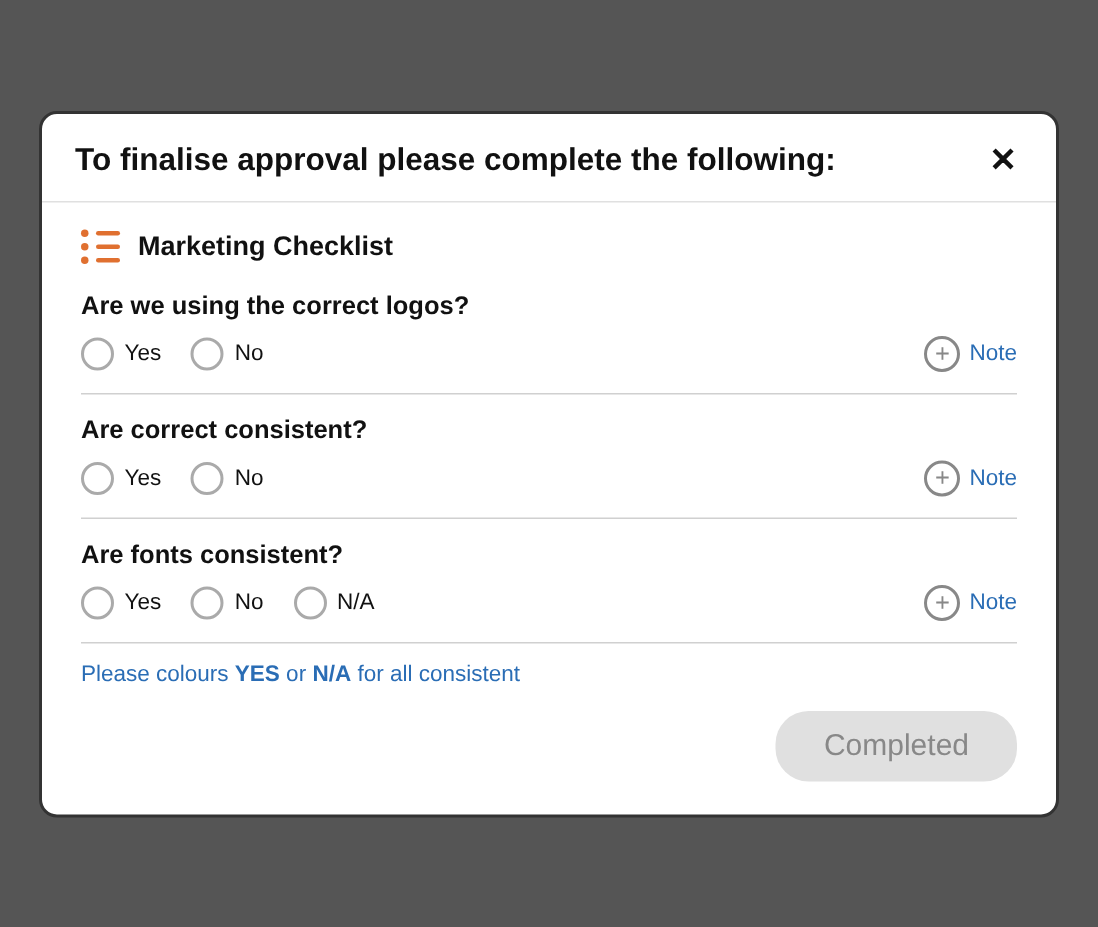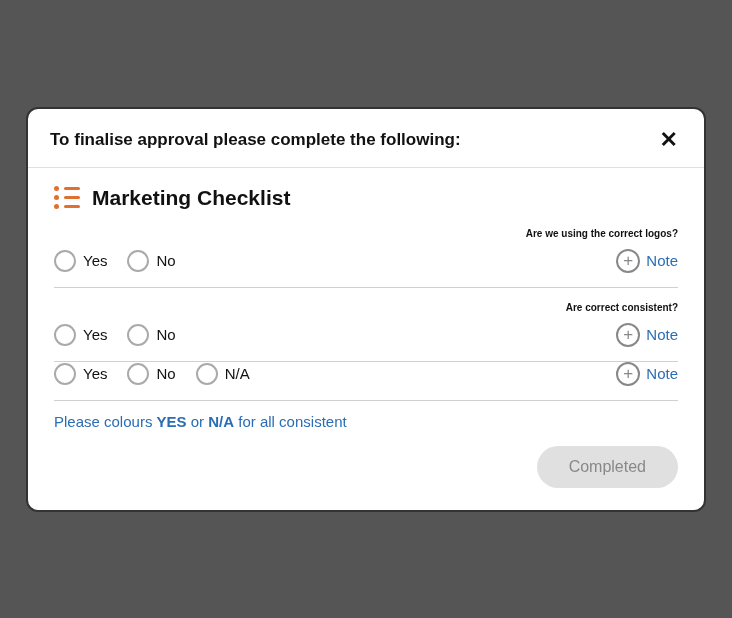--- a/index.html
+++ b/index.html
@@ -25,21 +25,21 @@
 
     .modal-header {
       display: flex;
       align-items: center;
       justify-content: space-between;
       padding: 18px 22px 14px 22px;
       border-bottom: 1px solid #e0e0e0;
     }
 
     .modal-title {
-      font-size: 17px;
+      font-size: 21px;
       font-weight: 700;
       color: #111;
     }
 
     .close-btn {
       background: none;
       border: none;
       cursor: pointer;
       font-size: 22px;
       font-weight: 700;
@@ -80,36 +80,35 @@
     }
 
     .icon-bar {
       width: 16px;
       height: 3px;
       background: #e07030;
       border-radius: 2px;
     }
 
     .checklist-title {
-      font-size: 21px;
+      font-size: 18px;
       font-weight: 700;
       color: #111;
     }
 
     .checklist-item {
       margin-bottom: 0;
     }
 
     .item-question {
-      font-size: 10px;
+      font-size: 17px;
       font-weight: 700;
       color: #111;
       margin-bottom: 10px;
       margin-top: 14px;
-      text-align: right;
     }
 
     .item-options {
       display: flex;
       align-items: center;
       gap: 20px;
       margin-bottom: 14px;
     }
 
     .option {
@@ -183,21 +182,21 @@
       justify-content: flex-end;
       margin-top: 6px;
     }
 
     .completed-btn {
       background: #e0e0e0;
       color: #888;
       border: none;
       border-radius: 22px;
       padding: 12px 32px;
-      font-size: 16px;
+      font-size: 20px;
       font-weight: 500;
       cursor: not-allowed;
     }
   </style>
 </head>
 <body>
 
 <div class="modal">
   <div class="modal-header">
     <span class="modal-title">To finalise approval please complete the following:</span>
@@ -255,20 +254,21 @@
         </label>
         <button class="note-btn">
           <div class="note-icon">+</div>
           <span>Note</span>
         </button>
       </div>
       <div class="divider"></div>
     </div>
 
     <div class="checklist-item">
+      <div class="item-question">Are fonts consistent?</div>
       <div class="item-options">
         <label class="option">
           <div class="radio-circle"></div>
           <span class="option-label">Yes</span>
         </label>
         <label class="option">
           <div class="radio-circle"></div>
           <span class="option-label">No</span>
         </label>
         <label class="option">

